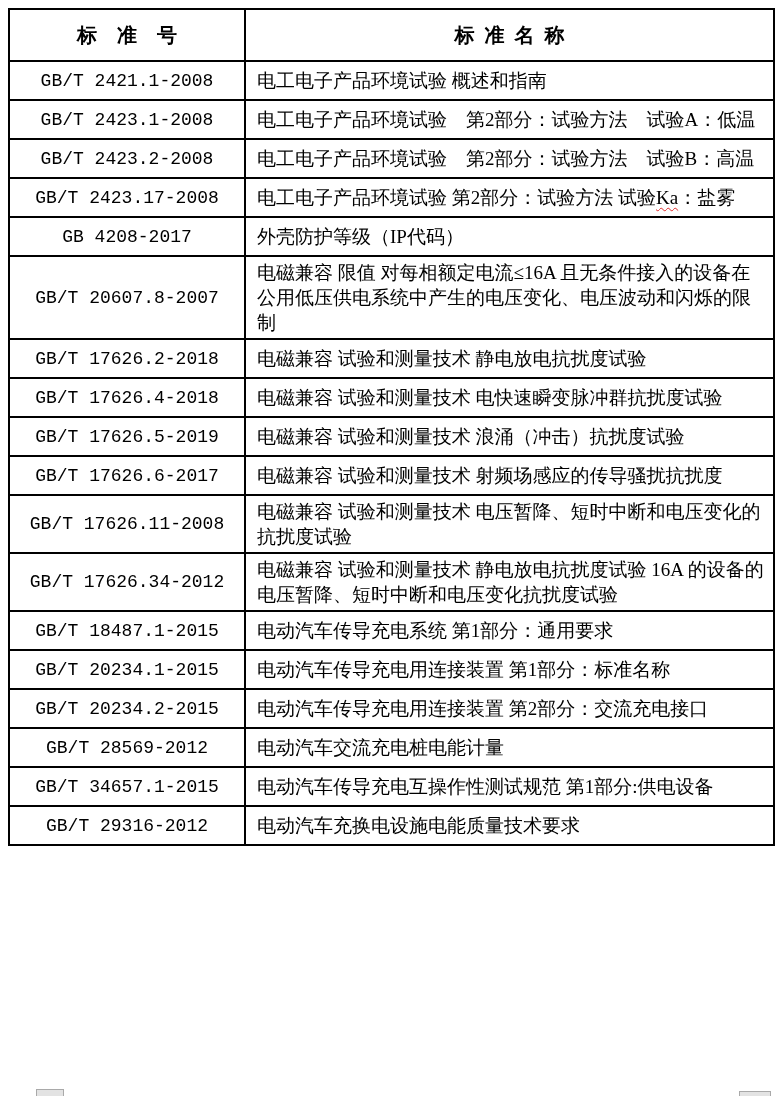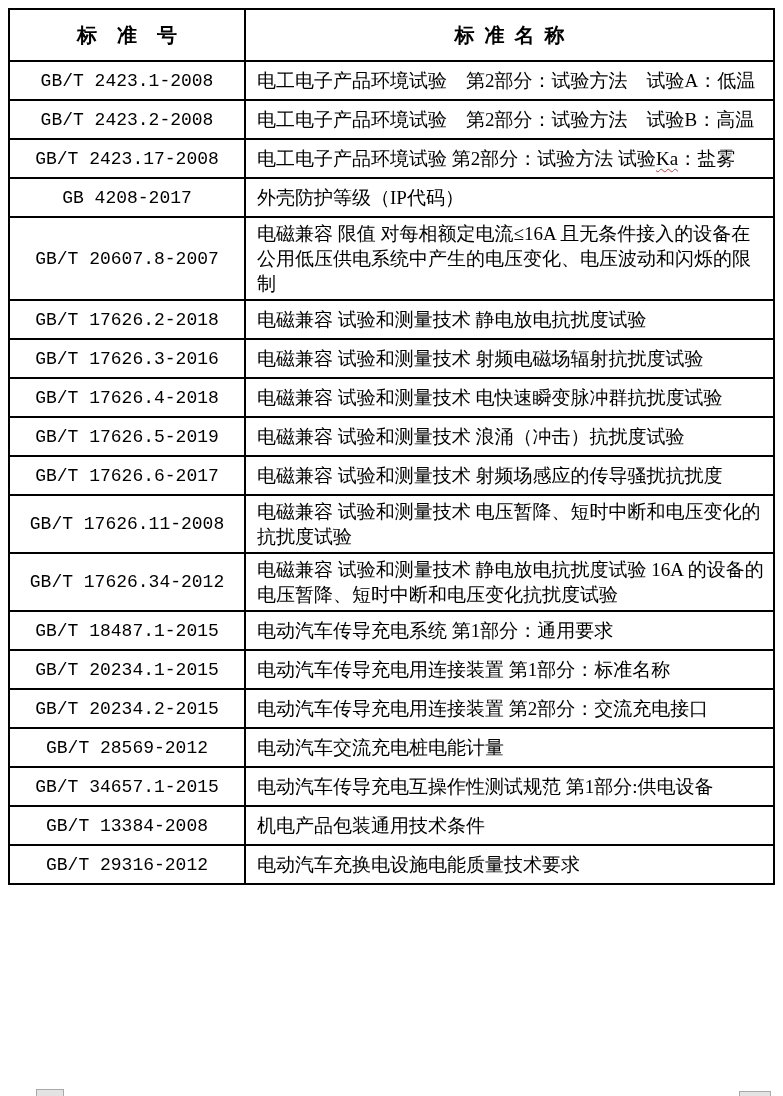--- a/index.html
+++ b/index.html
@@ -88,20 +88,24 @@
         <th>
           <span class="sp-wide">标准号</span>
         </th>
         <th>
           <span class="sp-med">标准名称</span>
         </th>
       </tr>
     </thead>
     <tbody>
         <tr>
+          <td class="code">GB/T 2421.1-2008</td>
+          <td class="name">电工电子产品环境试验 概述和指南</td>
+        </tr>
+        <tr>
           <td class="code">GB/T 2423.1-2008</td>
           <td class="name">电工电子产品环境试验　第2部分：试验方法　试验A：低温</td>
         </tr>
         <tr>
           <td class="code">GB/T 2423.2-2008</td>
           <td class="name">电工电子产品环境试验　第2部分：试验方法　试验B：高温</td>
         </tr>
         <tr>
           <td class="code">GB/T 2423.17-2008</td>
           <td class="name">电工电子产品环境试验 第2部分：试验方法 试验<span class="squiggle">Ka</span>：盐雾</td>
@@ -110,24 +114,20 @@
           <td class="code">GB 4208-2017</td>
           <td class="name">外壳防护等级（IP代码）</td>
         </tr>
         <tr>
           <td class="code">GB/T 20607.8-2007</td>
           <td class="name">电磁兼容 限值 对每相额定电流≤16A 且无条件接入的设备在公用低压供电系统中产生的电压变化、电压波动和闪烁的限制</td>
         </tr>
         <tr>
           <td class="code">GB/T 17626.2-2018</td>
           <td class="name">电磁兼容 试验和测量技术 静电放电抗扰度试验</td>
-        </tr>
-        <tr>
-          <td class="code">GB/T 17626.3-2016</td>
-          <td class="name">电磁兼容 试验和测量技术 射频电磁场辐射抗扰度试验</td>
         </tr>
         <tr>
           <td class="code">GB/T 17626.4-2018</td>
           <td class="name">电磁兼容 试验和测量技术 电快速瞬变脉冲群抗扰度试验</td>
         </tr>
         <tr>
           <td class="code">GB/T 17626.5-2019</td>
           <td class="name">电磁兼容 试验和测量技术 浪涌（冲击）抗扰度试验</td>
         </tr>
         <tr>
@@ -156,24 +156,20 @@
         </tr>
         <tr>
           <td class="code">GB/T 28569-2012</td>
           <td class="name">电动汽车交流充电桩电能计量</td>
         </tr>
         <tr>
           <td class="code">GB/T 34657.1-2015</td>
           <td class="name">电动汽车传导充电互操作性测试规范 第1部分:供电设备</td>
         </tr>
         <tr>
-          <td class="code">GB/T 13384-2008</td>
-          <td class="name">机电产品包装通用技术条件</td>
-        </tr>
-        <tr>
           <td class="code">GB/T 29316-2012</td>
           <td class="name">电动汽车充换电设施电能质量技术要求</td>
         </tr>
       </tbody>
   </table>
 
   <div id="frag-left" class="ui-fragment"></div>
   <div id="frag-right" class="ui-fragment"></div>
 
 </div>

